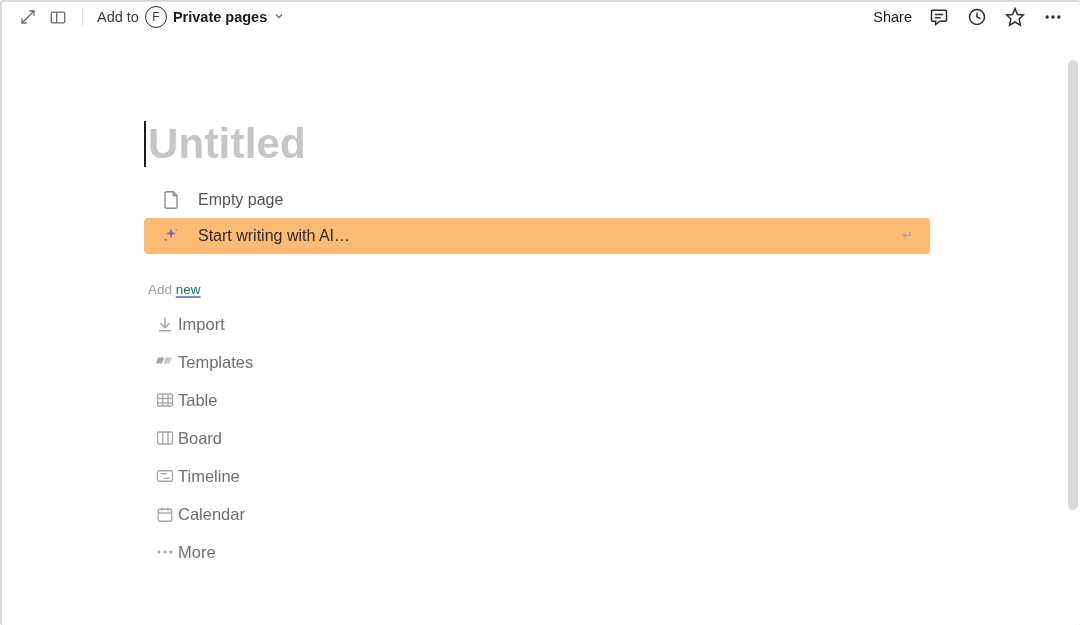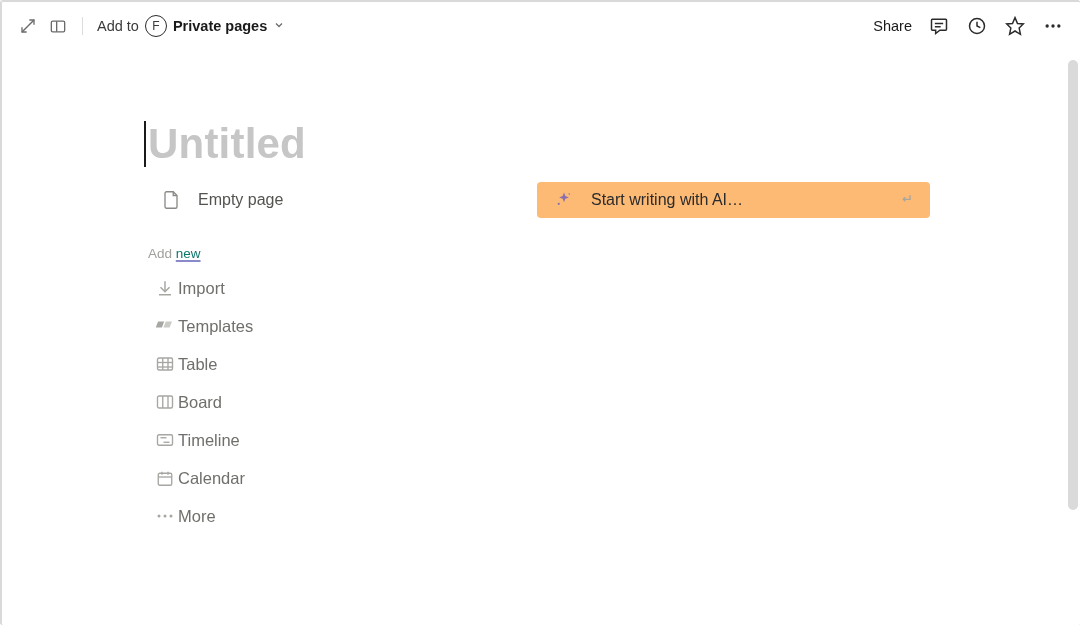--- a/index.html
+++ b/index.html
@@ -1,31 +1,31 @@
 <!DOCTYPE html>
 <html><head>
 <meta charset="utf-8">
 <style>
   * { box-sizing: border-box; margin: 0; padding: 0; }
   html, body { width: 1080px; height: 625px; overflow: hidden; font-family: -apple-system, BlinkMacSystemFont, "Segoe UI", Helvetica, Arial, sans-serif; background: #ffffff; border: 1px solid #d9d9d9; border-radius: 2px; position: relative; }
-  .topbar { display: flex; align-items: center; height: 48px; padding: 16px 16px; gap: 8px; }
+  .topbar { display: flex; align-items: flex-start; height: 48px; padding: 4px 16px; gap: 8px; }
   .tb-left { display: flex; align-items: center; gap: 10px; }
   .tb-icon { width: 20px; height: 20px; display: inline-flex; align-items: center; justify-content: center; color: #6b6b6b; }
   .divider { width: 1px; height: 18px; background: #dcdcdc; margin: 0 4px; }
   .add-to { display: inline-flex; align-items: center; gap: 6px; color: #3a3a3a; font-size: 14.5px; cursor: pointer; }
   .avatar-badge { width: 22px; height: 22px; border: 1.5px solid #2b2b2b; border-radius: 50%; display: inline-flex; align-items: center; justify-content: center; font-size: 12px; font-weight: 500; }
   .strong { font-weight: 700; color: #1a1a1a; }
   .tb-right { margin-left: auto; display: flex; align-items: center; gap: 16px; }
   .share { font-size: 14.5px; color: #1a1a1a; cursor: pointer; }
   .tb-right-icon { width: 22px; height: 22px; color: #2b2b2b; display: inline-flex; align-items: center; justify-content: center; cursor: pointer; }
   .page { padding: 70px 0 0 142px; width: 928px; }
   .title-row { display: flex; align-items: center; }
   .caret { width: 2px; height: 46px; background: #1a1a1a; margin-right: 2px; }
   .title-placeholder { font-size: 42px; font-weight: 700; color: #c6c6c6; letter-spacing: 0.2px; }
-  .options { margin-top: 14px; display: flex; flex-direction: row; }
+  .options { margin-top: 14px; display: flex; flex-direction: column; }
   .option { display: flex; align-items: center; height: 36px; padding: 0 16px; gap: 16px; cursor: pointer; color: #53534f; font-size: 16px; border-radius: 4px; width: 786px; }
   .option.highlight { background: #fdba74; color: #2b2b2b; }
   .opt-icon { width: 22px; height: 22px; display: inline-flex; align-items: center; justify-content: center; color: #8a8a86; flex: 0 0 22px; }
   .highlight .opt-icon { color: #8a6fae; }
   .return-icon { margin-left: auto; color: #a5a5a1; }
   .section-label { margin: 28px 0 8px 4px; font-size: 13.5px; color: #a0a09c; }
   .section-label .new-underline { text-decoration: underline; text-decoration-color: #8a8aca; text-decoration-thickness: 1.5px; text-underline-offset: 2px; color: #0f766e; font-weight: 500; }
   .list-item { display: flex; align-items: center; height: 38px; gap: 2px; color: #6f6f6b; font-size: 16.5px; padding: 0 10px; cursor: pointer; }
   .list-icon { width: 22px; height: 22px; display: inline-flex; align-items: center; justify-content: center; color: #a6a6a2; flex: 0 0 22px; }
   .scrollbar { position: absolute; right: 2px; top: 58px; width: 10px; height: 450px; background: #dadada; border-radius: 5px; }

